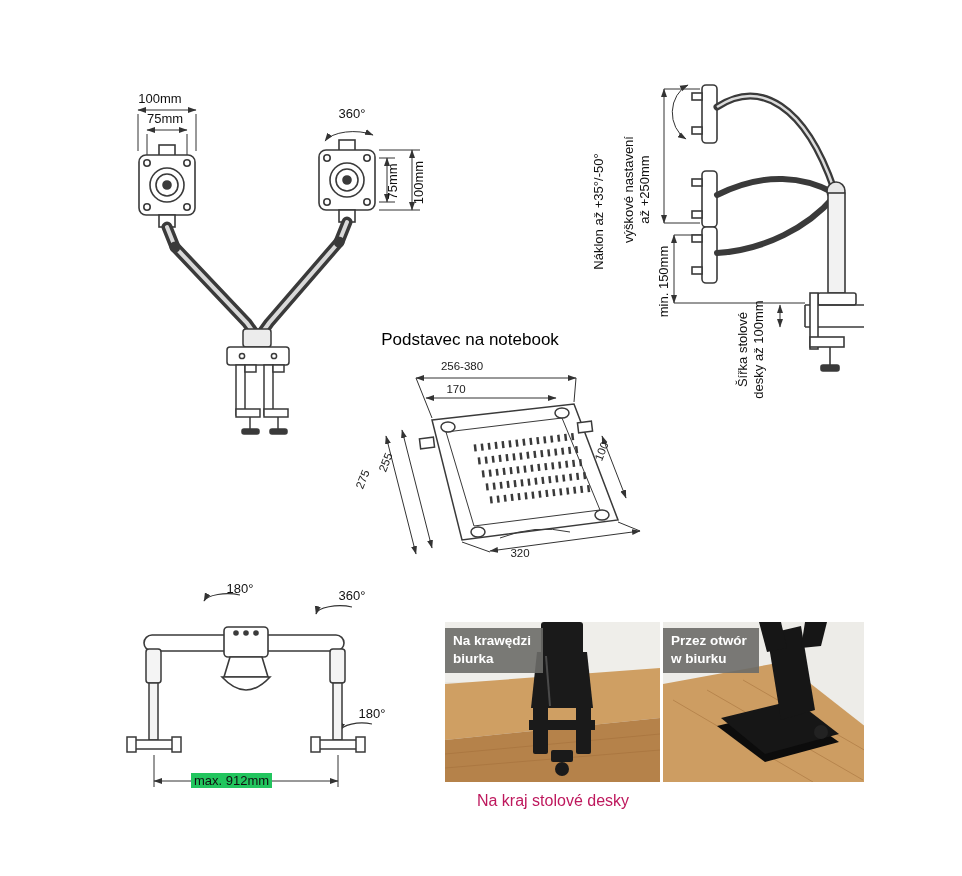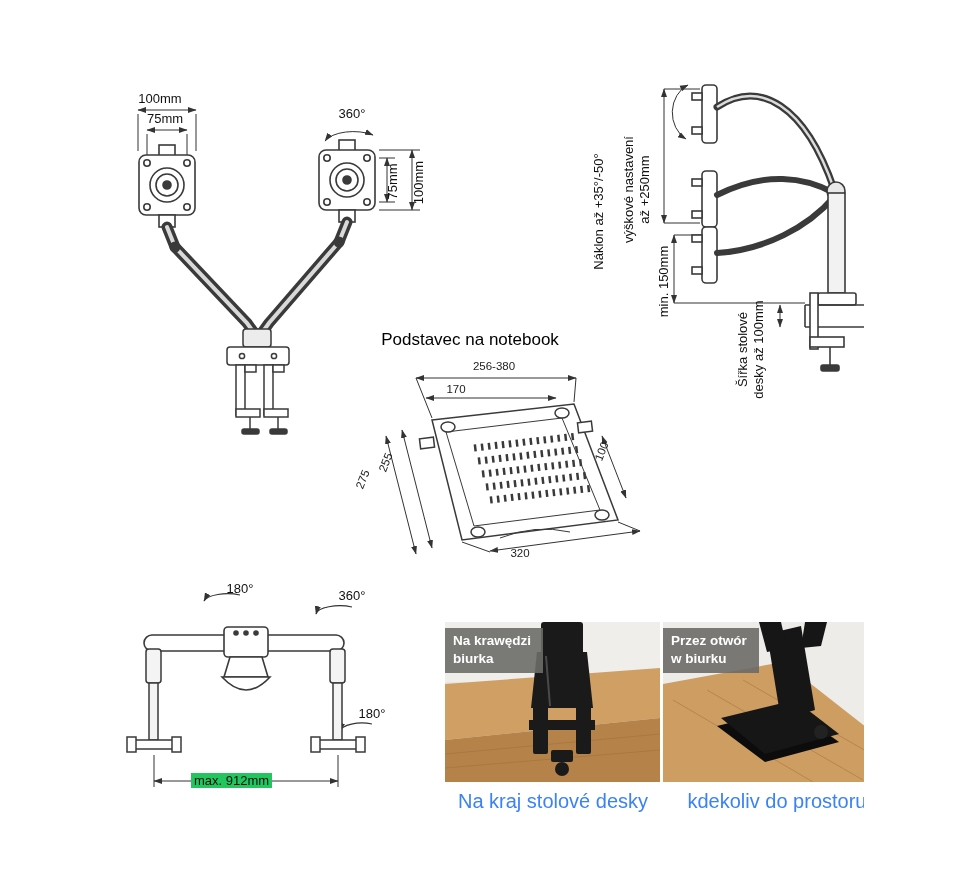--- a/index.html
+++ b/index.html
@@ -10,21 +10,21 @@
   .lbl{position:absolute;font-size:13px;color:#111;text-align:center;white-space:nowrap;line-height:15px}
   .lbl11{position:absolute;font-size:11.5px;color:#222;text-align:center;white-space:nowrap;line-height:13px}
   .rot{transform:rotate(-90deg);transform-origin:center center}
   .rot68{transform:rotate(-68deg);transform-origin:center center}
   .title{position:absolute;font-size:17px;font-weight:400;color:#000;text-align:center;white-space:nowrap}
   .onln{background:#22c55e;padding:0 3px}
   .photo{position:absolute;overflow:hidden}
   .photo svg{position:absolute;left:0;top:0}
   .badge{position:absolute;left:0;top:6px;background:rgba(108,107,104,.9);color:#fff;font-weight:bold;font-size:13.5px;line-height:18px;padding:4px 12px 5px 8px}
   .badge span{display:block}
-  .caption{position:absolute;font-size:20px;color:#3b82f6;text-align:center;line-height:20px;white-space:nowrap}
+  .caption{position:absolute;font-size:16px;color:#be185d;text-align:center;line-height:20px;white-space:nowrap}
 </style>
 </head>
 <body>
 
 <div class="stage">
 
   <svg class="draw" style="left:95px;top:85px" width="345" height="375" viewBox="0 0 345 375">
     <defs>
       <marker id="fvS" markerWidth="9" markerHeight="8" refX="1" refY="3.5" orient="auto" markerUnits="userSpaceOnUse">
           <path d="M9,0.5 L0.5,3.5 L9,6.5 Z" fill="#333"></path>
@@ -203,21 +203,21 @@
       <ellipse cx="98" cy="75" rx="7" ry="5"></ellipse>
       <ellipse cx="212" cy="61" rx="7" ry="5"></ellipse>
       <ellipse cx="128" cy="180" rx="7" ry="5"></ellipse>
       <ellipse cx="252" cy="163" rx="7" ry="5"></ellipse>
       <rect x="70" y="86" width="14" height="10" transform="rotate(-7 77 91)"></rect>
       <rect x="228" y="70" width="14" height="10" transform="rotate(-7 235 75)"></rect>
       <path d="M150,186 Q185,172 220,180" fill="none" stroke-width="1"></path>
     </g>
   </svg>
 
-  <div class="lbl11" style="left:464px;top:360px;width:60px">256-380</div>
+  <div class="lbl11" style="left:432px;top:360px;width:60px">256-380</div>
   <div class="lbl11" style="left:436px;top:383px;width:40px">170</div>
   <div class="lbl11 rot68" style="left:366px;top:456px;width:40px">255</div>
   <div class="lbl11 rot68" style="left:343px;top:473px;width:40px">275</div>
   <div class="lbl11 rot68" style="left:582px;top:445px;width:40px">100</div>
   <div class="lbl11" style="left:500px;top:547px;width:40px">320</div>
 
   <svg class="draw" style="left:100px;top:575px" width="300" height="235" viewBox="0 0 300 235">
     <defs>
       <marker id="tvS" markerWidth="9" markerHeight="8" refX="1" refY="3.5" orient="auto" markerUnits="userSpaceOnUse">
           <path d="M9,0.5 L0.5,3.5 L9,6.5 Z" fill="#333"></path>
@@ -313,16 +313,15 @@
       </g>
     </svg>
     <div class="badge">
       <span>Przez otwór</span>
       <span>w biurku</span>
     </div>
   </div>
 
   <div class="caption" style="left:443px;top:791px;width:220px">Na kraj stolové desky</div>
   <div class="caption" style="left:667px;top:791px;width:220px">
-    <span style="display:block">kdekoliv do prostoru</span>
   </div>
 
 </div>
 
 </body></html>

